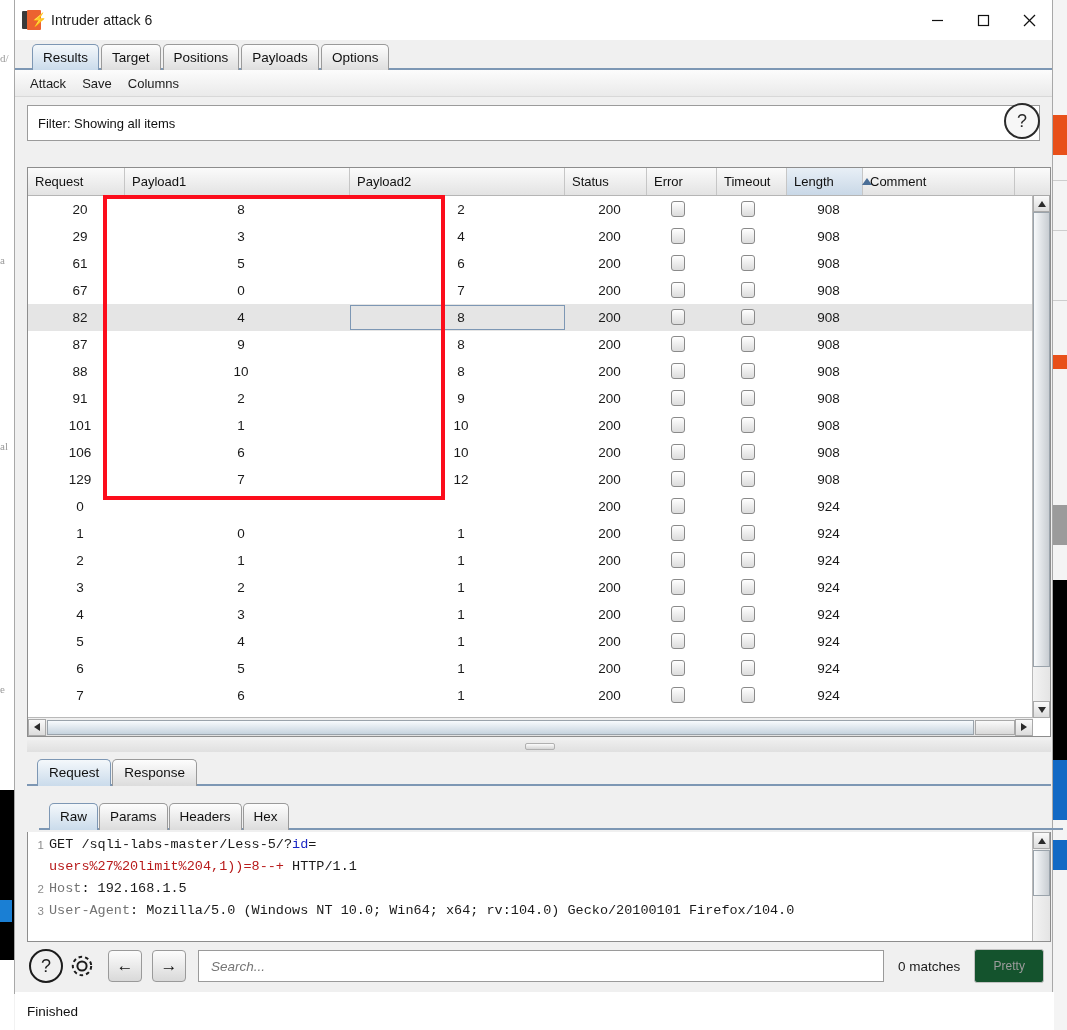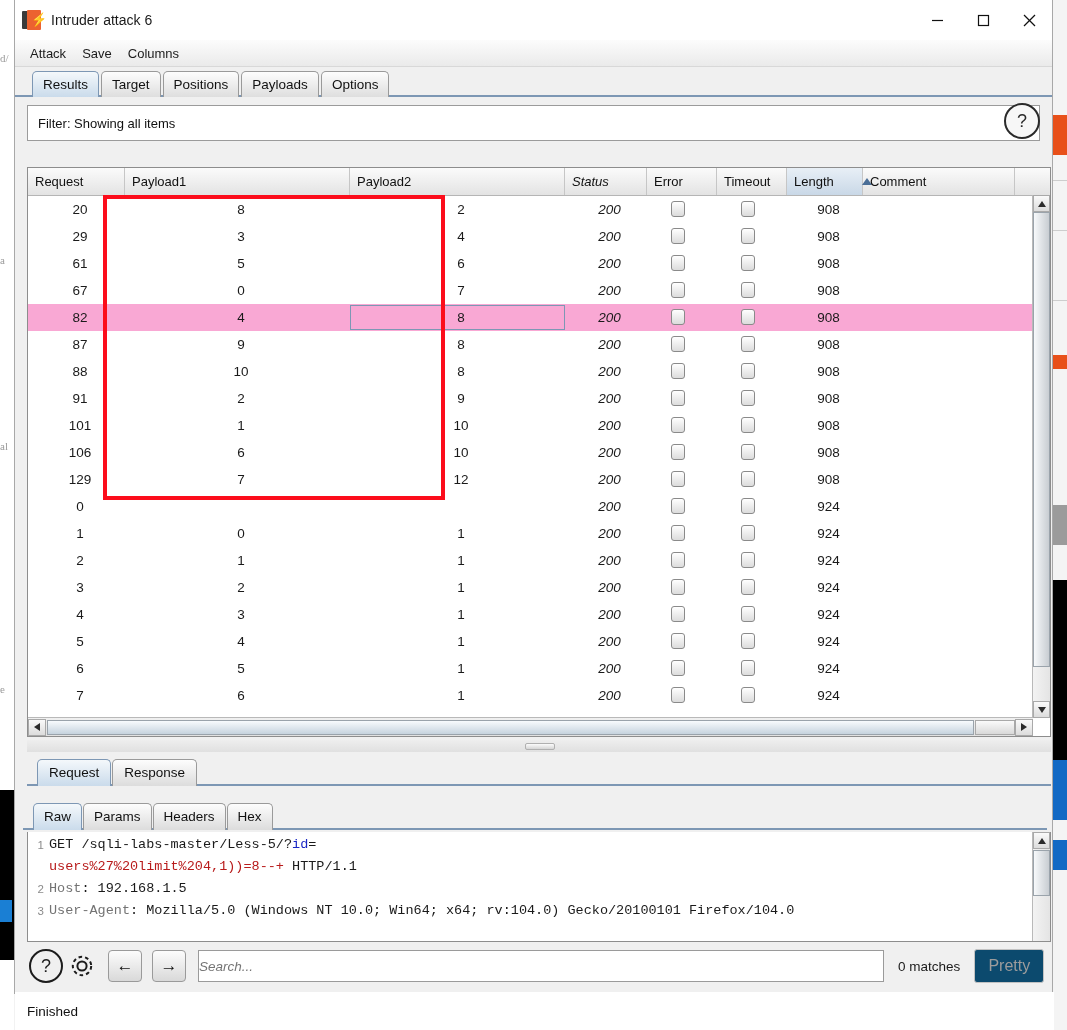--- a/index.html
+++ b/index.html
@@ -67,31 +67,31 @@
   #thead{display:flex;height:27px;background:linear-gradient(#fbfbfb,#e3e3e3);
          border-bottom:1px solid #b5b5b5;}
   .th{font-size:13px;color:#111;display:flex;align-items:center;padding-left:7px;
       border-right:1px solid #c6c6c6;box-sizing:border-box;height:100%;}
   .th.sorted{background:linear-gradient(#e8eff6,#c9d8e7);gap:28px;}
   .sort-arrow{margin-left:auto;margin-right:8px;width:0;height:0;
               border-left:5px solid transparent;border-right:5px solid transparent;
               border-bottom:7px solid #4a6e97;}
   #tbody{height:518px;overflow:hidden;position:relative;}
   .row{display:flex;height:27px;align-items:center;box-sizing:border-box;text-align:center;}
-  .row.sel{background:#f9a8d4;}
+  .row.sel{background:#e5e5e5;}
   .cell{font-size:13.5px;color:#1a1a1a;padding-left:7px;box-sizing:border-box;
         height:27px;line-height:27px;overflow:hidden;white-space:nowrap;}
   .cell.selbox{border:1px solid #7d97b4;box-sizing:border-box;height:25px;line-height:23px;}
   .cb{width:14px;height:16px;border:1px solid #8a8a8a;border-radius:3px;
       background:linear-gradient(#ffffff,#dcdcdc);margin-top:5px;margin-left:17px;box-sizing:border-box;}
   
   .c-req{width:97px;}
   .c-p1{width:225px;}
   .c-p2{width:215px;}
-  .c-st{width:82px;font-style:italic;}
+  .c-st{width:82px;}
   .c-er{width:70px;}
   .c-to{width:70px;}
   .c-len{width:76px;}
   .c-com{width:152px;}
 
   
   #vscroll{position:absolute;right:0;top:27px;width:17px;bottom:18px;
            background:linear-gradient(90deg,#f3f3f3,#e4e4e4);border-left:1px solid #b9b9b9;}
   .sb-btn{width:17px;height:17px;display:flex;align-items:center;justify-content:center;
           background:linear-gradient(#fafafa,#dcdcdc);border:1px solid #a9a9a9;box-sizing:border-box;}
@@ -123,21 +123,21 @@
 
   
   #rrtabs{position:absolute;left:12px;top:757px;height:29px;display:flex;align-items:flex-end;
           padding-left:10px;width:1024px;box-sizing:border-box;}
   #rrtabs:after{content:"";position:absolute;left:0;right:0;bottom:0;height:2px;background:#7d97b4;}
   .rtab{height:26px;line-height:26px;padding:0 11px;font-size:13.5px;color:#111;
         border:1px solid #9a9a9a;border-bottom:none;border-radius:5px 5px 0 0;
         background:linear-gradient(#fdfdfd,#dcdcdc);margin-right:1px;position:relative;z-index:1;}
   .rtab.active{background:linear-gradient(#f4f8fb,#cadbeb);border-color:#7d97b4;z-index:3;}
 
-  #subtabs{position:absolute;left:8px;top:801px;height:29px;display:flex;align-items:flex-end;
+  #subtabs{position:absolute;left:24px;top:801px;height:29px;display:flex;align-items:flex-end;
            padding-left:10px;width:1024px;box-sizing:border-box;}
   #subtabs:after{content:"";position:absolute;left:0;right:0;bottom:0;height:2px;background:#7d97b4;}
   .stab{height:26px;line-height:26px;padding:0 10px;font-size:13.5px;color:#111;
         border:1px solid #9a9a9a;border-bottom:none;border-radius:5px 5px 0 0;
         background:linear-gradient(#fdfdfd,#dcdcdc);margin-right:1px;position:relative;z-index:1;}
   .stab.active{background:linear-gradient(#f4f8fb,#cadbeb);border-color:#7d97b4;z-index:3;}
 
   
   #editor{position:absolute;left:12px;top:832px;width:1024px;height:110px;
           background:#fff;border:1px solid #8d8d8d;border-top:none;box-sizing:border-box;overflow:hidden;}
@@ -155,25 +155,25 @@
 
   
   #searchbar{position:absolute;left:8px;top:944px;width:1030px;height:44px;display:flex;align-items:center;}
   .ic-circ{width:30px;height:30px;border:2px solid #1c1c1c;border-radius:50%;
            display:flex;align-items:center;justify-content:center;font-size:18px;color:#1c1c1c;margin-left:6px;}
   .ic-gear{width:32px;height:32px;margin-left:3px;position:relative;display:flex;align-items:center;justify-content:center;}
   .nav-btn{width:34px;height:32px;margin-left:10px;border:1px solid #9a9a9a;border-radius:4px;
            background:linear-gradient(#fcfcfc,#d9d9d9);display:flex;align-items:center;justify-content:center;
            font-size:17px;color:#111;box-sizing:border-box;}
   #searchinput{margin-left:12px;width:686px;height:32px;border:1px solid #9a9a9a;background:#fff;
-               font-size:13.5px;color:#7d7d7d;font-style:italic;padding-left:0;box-sizing:border-box;
+               font-size:13.5px;color:#7d7d7d;font-style:italic;padding-left:12px;box-sizing:border-box;
                font-family:"Liberation Sans",sans-serif;}
   #matches{margin-left:14px;font-size:13.5px;color:#1a1a1a;}
   #pretty{margin-left:14px;width:68px;height:32px;border:1px solid #c2c2c2;border-radius:3px;
-          background:#0c4a6e;color:#9c9c9c;font-size:16px;display:flex;align-items:center;justify-content:center;}
+          background:#14532d;color:#9c9c9c;font-size:12px;display:flex;align-items:center;justify-content:center;}
 
   
   #statusbar{position:absolute;left:0;top:992px;width:1039px;height:38px;background:#fff;display:flex;align-items:center;}
   #statustext{margin-left:12px;font-size:13.5px;color:#111;width:100px;}
   #progress{height:22px;flex:1;margin-right:14px;background:linear-gradient(#fb9b63,#f4631a);
             border:1px solid #ef5c12;box-sizing:border-box;position:relative;}
   #watermark{position:absolute;right:8px;top:1px;font-size:15px;color:#f6c6a8;}
 </style>
 </head>
 <body>
@@ -221,32 +221,32 @@
       </div>
       <div class="win-btn close">
         <svg width="15" height="15" viewBox="0 0 15 15">
             <line x1="2" y1="2" x2="13" y2="13" stroke="currentColor" stroke-width="1.3"></line>
             <line x1="13" y1="2" x2="2" y2="13" stroke="currentColor" stroke-width="1.3"></line>
           </svg>
       </div>
     </div>
   </div>
 
-  <div id="menubar">
-    <span class="menu-item">Attack</span>
-    <span class="menu-item">Save</span>
-    <span class="menu-item">Columns</span>
-  </div>
-
   <div id="tabrow">
     <div class="mtab active">Results</div>
     <div class="mtab">Target</div>
     <div class="mtab">Positions</div>
     <div class="mtab">Payloads</div>
     <div class="mtab">Options</div>
+  </div>
+
+  <div id="menubar">
+    <span class="menu-item">Attack</span>
+    <span class="menu-item">Save</span>
+    <span class="menu-item">Columns</span>
   </div>
 
   <div id="filterwrap">
     <div id="filterbar">
       <span class="filter-text">Filter: Showing all items</span>
     </div>
     <div id="helpcirc">?</div>
   </div>
 
   <div id="tablewrap">

